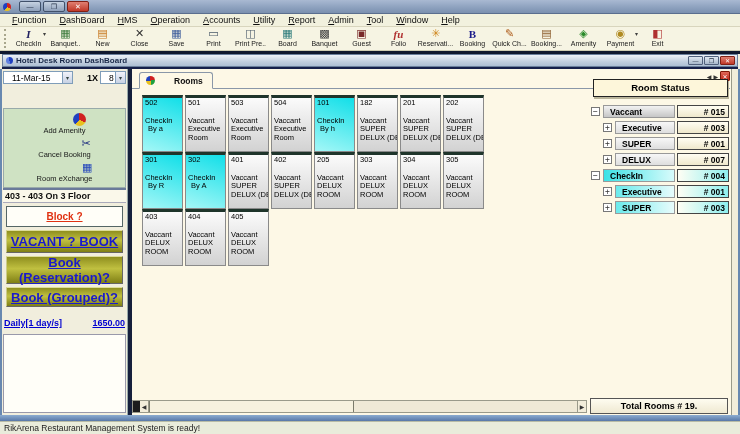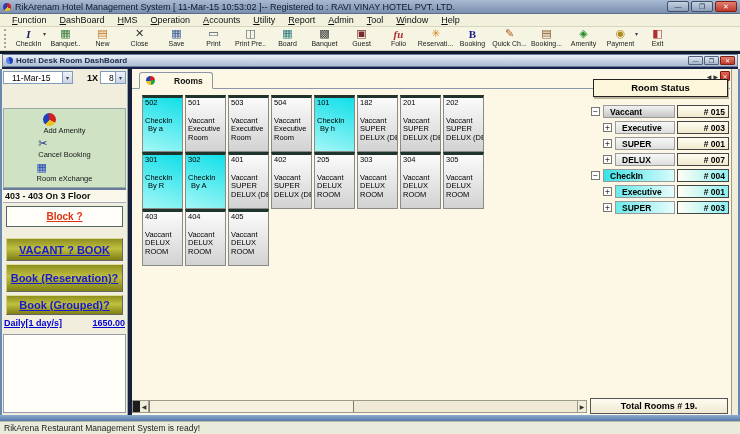--- a/index.html
+++ b/index.html
@@ -71,34 +71,34 @@
   .combo .combo-text { flex:1; padding-left:8px; white-space:nowrap; }
   .combo .combo-arrow { width:10px; height:11px; margin:0; background:linear-gradient(180deg,#f0f2fa,#c8d2e4);
     border-left:1px solid #7f9db9; font-size:6px; line-height:11px; text-align:center; color:#344; }
   .combo.date { width:70px; }
   .combo.zoom { width:26px; margin-left:2px; }
   .zoom-label { font-size:9px; font-weight:bold; margin-left:auto; }
   .room-display { position:absolute; top:17px; left:1px; right:1px; height:21px; background:#fffef8;
     border:1px solid #99a; font-size:15px; color:#101010; padding-left:4px; line-height:19px; letter-spacing:0.5px; }
   .green-panel { position:absolute; top:39px; left:1px; right:1px; height:80px; background:#cfe2c3; border:1px solid #9aa;
     display:flex; flex-direction:column; justify-content:space-around; align-items:center; padding:2px 0; }
-  .action-btn { display:flex; flex-direction:column; align-items:flex-start; gap:0px; }
+  .action-btn { display:flex; flex-direction:column; align-items:flex-end; gap:0px; }
   .action-btn .pie { width:13px; height:13px; border-radius:50%;
     background:conic-gradient(#d02020 0 120deg,#e8c020 0 220deg,#2040c0 0 360deg); }
   .action-btn .a-glyph { font-size:11px; line-height:12px; }
   .action-label { font-size:7.5px; color:#181818; }
   .floor-label { position:absolute; top:119px; left:1px; right:1px; height:15px; background:#faf8ea;
     border-top:2px solid #6a7a9a; border-bottom:1px solid #aab; font-size:9px; font-weight:bold; color:#101010;
     line-height:13px; padding-left:2px; }
   .block-btn { position:absolute; top:137px; left:4px; right:4px; height:21px; background:#fffef8; border:1px solid #566;
     font-size:10px; font-weight:bold; color:#e03010; text-decoration:underline; text-align:center; line-height:19px; }
   .olive-btn { position:absolute; left:4px; right:4px; border:1px solid #666; border-top-color:#dd9; border-left-color:#cc8;
     background:linear-gradient(180deg,#8f8f1f 0%,#c0c040 45%,#7f7f15 100%);
-    font-size:11px; font-weight:bold; color:#1a1acc; text-decoration:underline; text-align:center;
-    display:flex; align-items:center; justify-content:center;margin-top:8px; }
+    font-size:13px; font-weight:bold; color:#1a1acc; text-decoration:underline; text-align:center;
+    display:flex; align-items:center; justify-content:center; }
   .olive-1 { top:161px; height:23px; }
   .olive-2 { top:187px; height:28px; }
   .olive-3 { top:218px; height:20px; }
   .daily-row { position:absolute; top:249px; left:2px; right:2px; height:13px; display:flex; justify-content:space-between;
     font-size:9px; font-weight:bold; color:#0000d0; }
   .daily-row span { text-decoration:underline; }
   .panel-empty { position:absolute; top:265px; left:1px; right:1px; bottom:2px; background:#fffef8; border:1px solid #99a; }
 
   .splitter { position:absolute; left:128px; top:0; width:4px; height:346px; background:#16203c; }
 
@@ -161,21 +161,20 @@
     background:linear-gradient(180deg,#fefcf0,#efe9d2); border:1px solid #555; font-size:9px; font-weight:bold;
     text-align:center; line-height:14px; color:#000; }
 
   .vscroll { position:absolute; right:2px; top:0; width:7px; height:346px; background:#f2edda; border-left:1px solid #9a9a8a; }
 </style>
 </head>
 <body>
 
 <div class="titlebar">
   <span class="app-pie"></span>
-  <span class="title-text">RikArenam Hotel Management System [ 11-Mar-15 10:53:02 ]-- Registered to : RAVI VINAY HOTEL PVT. LTD.</span>
   <span class="win-btns">
     <span class="win-btn">—</span>
     <span class="win-btn">❐</span>
     <span class="win-btn close glyph">✕</span>
   </span>
 </div>
 
 <nav class="menubar" id="menubar">
     <span class="menu-item">Function</span>
     <span class="menu-item">DashBoard</span>

